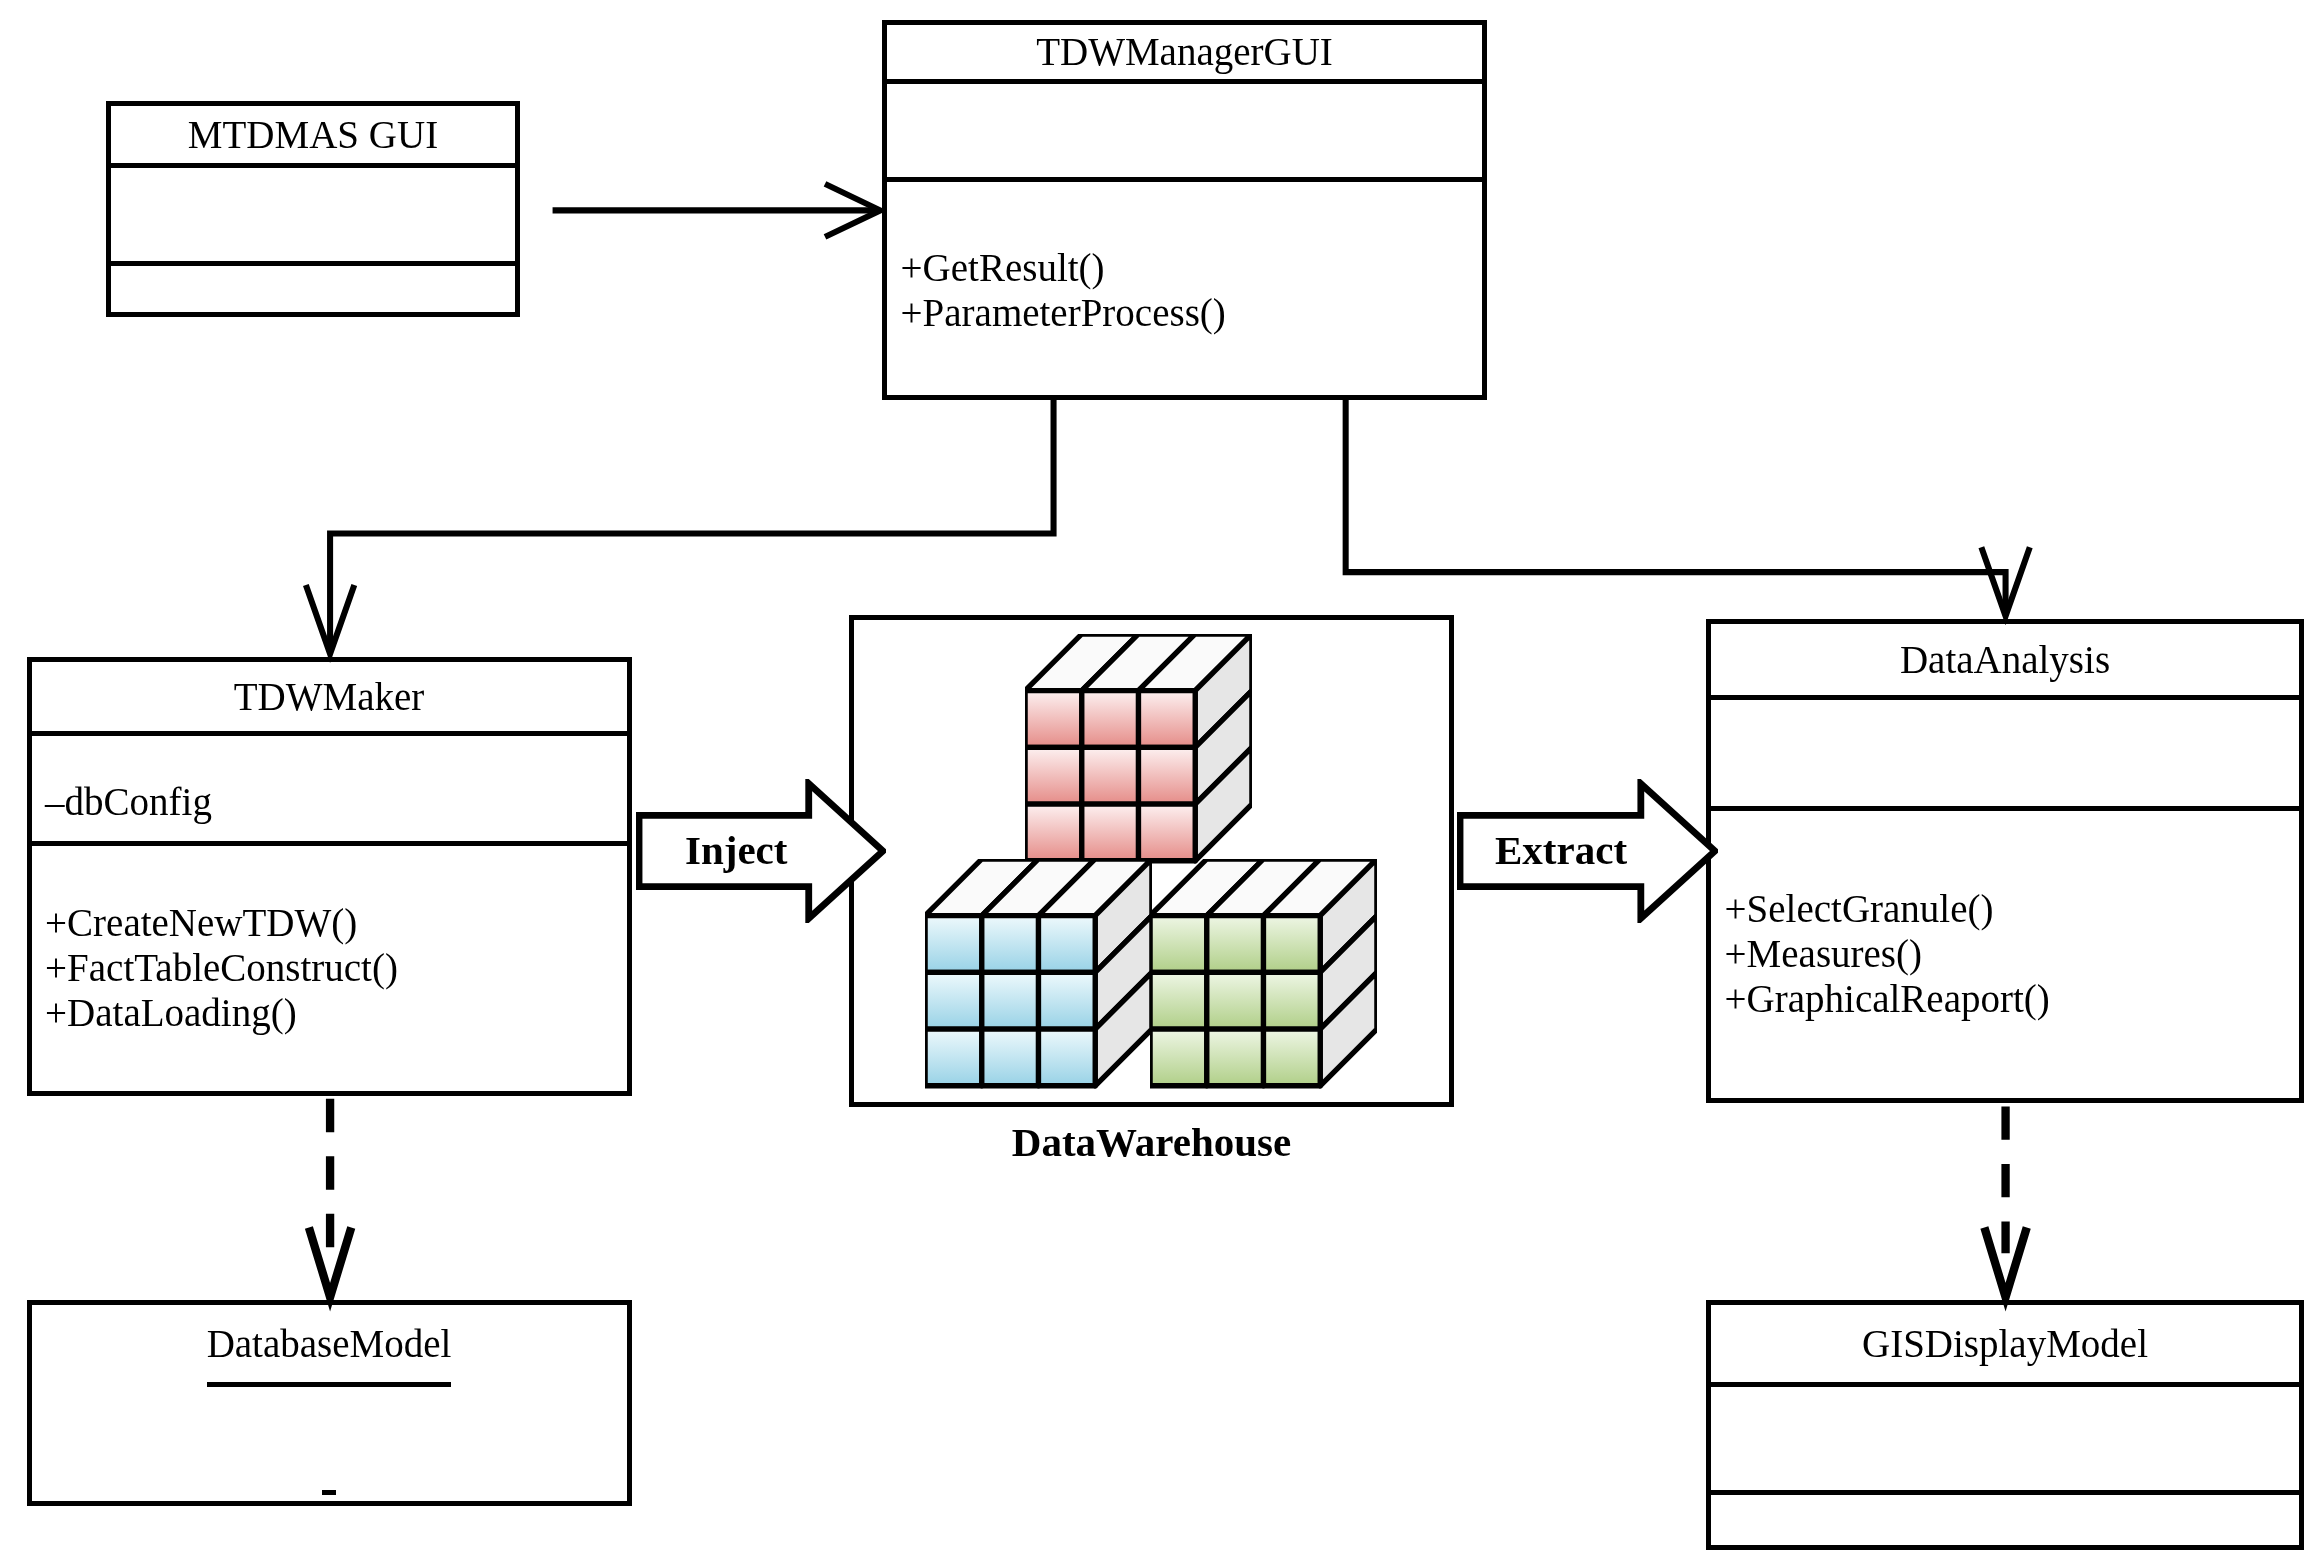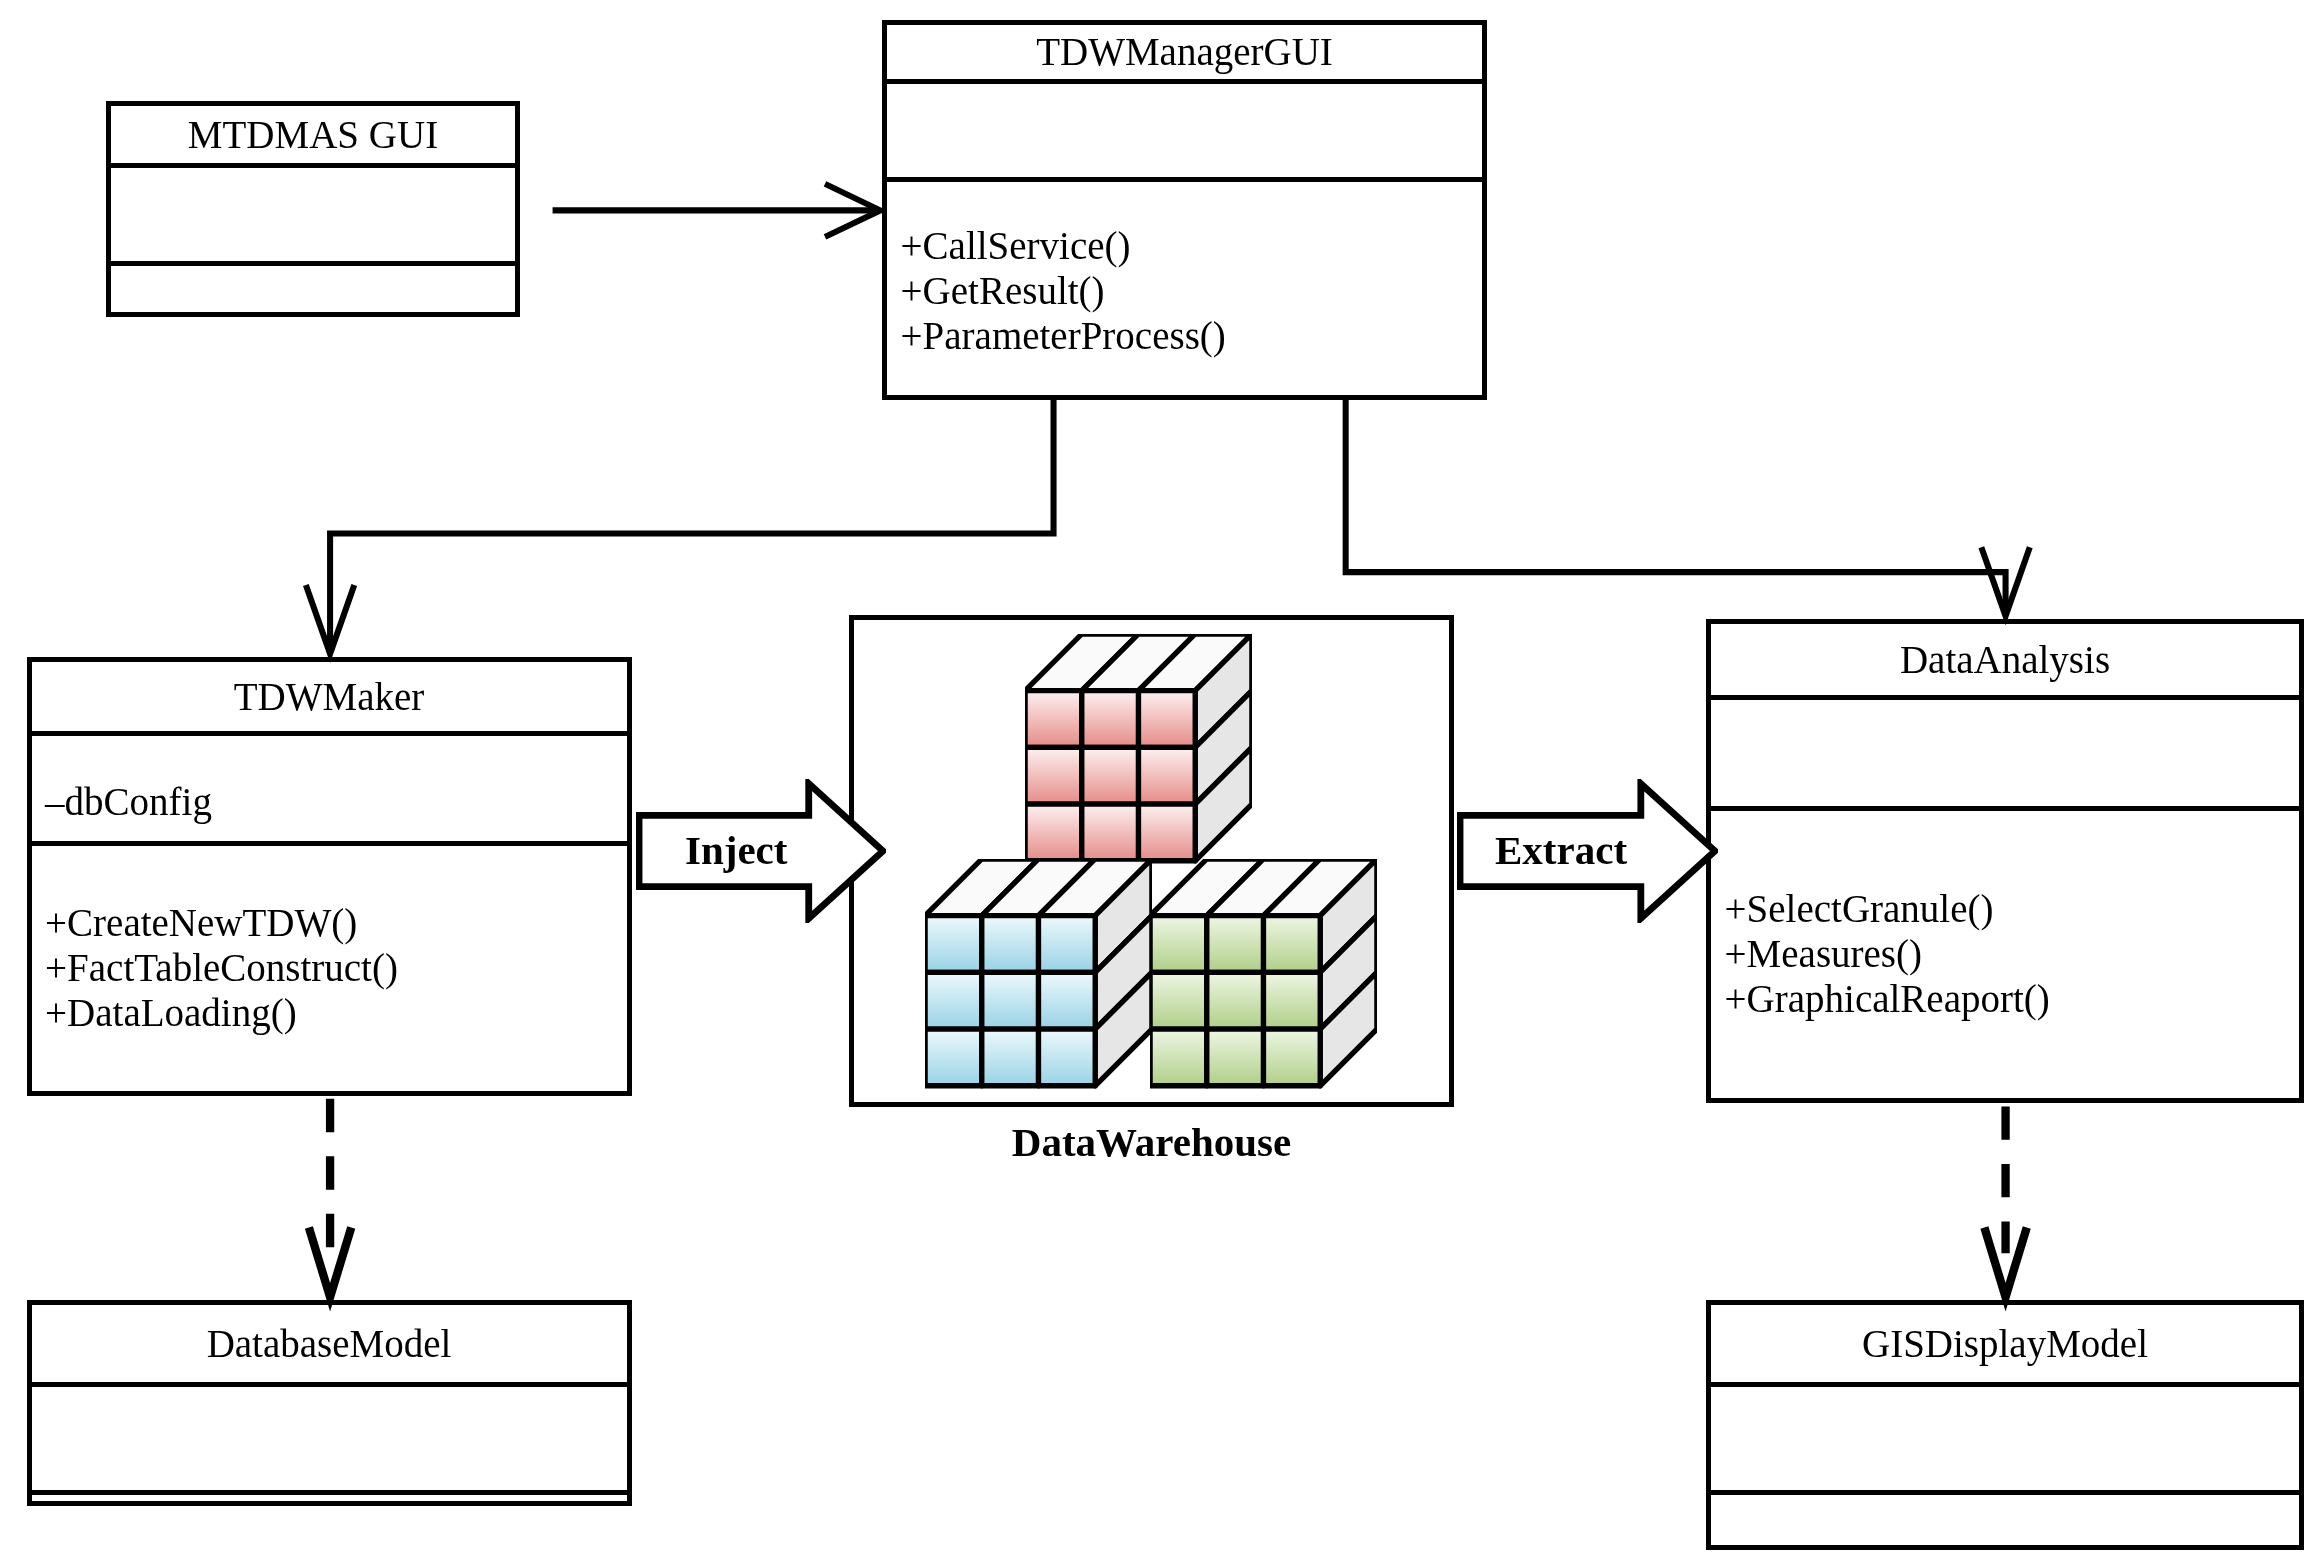--- a/index.html
+++ b/index.html
@@ -70,21 +70,21 @@
   #box-tdwmaker { left: 26.5px; top: 657px; width: 605px; height: 439px; }
   #box-tdwmaker .uml-name  { height: 74px; font-size: 39px; }
   #box-tdwmaker .uml-attrs { height: 82px; font-size: 39px; }
   #box-tdwmaker .uml-ops   { flex: 1; font-size: 39px; }
 
   #box-dataanalysis { left: 1706px; top: 619px; width: 598px; height: 484px; }
   #box-dataanalysis .uml-name  { height: 76px; font-size: 39px; }
   #box-dataanalysis .uml-attrs { height: 83px; }
   #box-dataanalysis .uml-ops   { flex: 1; font-size: 39px; }
 
-  #box-databasemodel { left: 26.5px; top: 1300px; width: 605px; height: 206px; }
+  #box-databasemodel { left: 26.5px; top: 1300px; width: 605px; height: 206px; align-items: center; }
   #box-databasemodel .uml-name  { height: 82px; font-size: 39px; }
   #box-databasemodel .uml-attrs { height: 80px; }
   #box-databasemodel .uml-ops   { flex: 1; }
 
   #box-gisdisplaymodel { left: 1706px; top: 1300px; width: 598px; height: 250px; }
   #box-gisdisplaymodel .uml-name  { height: 82px; font-size: 39px; }
   #box-gisdisplaymodel .uml-attrs { height: 80px; }
   #box-gisdisplaymodel .uml-ops   { flex: 1; }
 
   
@@ -145,21 +145,20 @@
   <div class="uml-class" id="box-mtdmas">
     <div class="uml-name">MTDMAS GUI</div>
     <div class="uml-attrs"></div>
     <div class="uml-ops"></div>
   </div>
 
   <div class="uml-class" id="box-tdwmanager">
     <div class="uml-name">TDWManagerGUI</div>
     <div class="uml-attrs"></div>
     <div class="uml-ops">
-      <div class="uml-line">+CallService()</div>
       <div class="uml-line">+GetResult()</div>
       <div class="uml-line">+ParameterProcess()</div>
     </div>
   </div>
 
   <div class="uml-class" id="box-tdwmaker">
     <div class="uml-name">TDWMaker</div>
     <div class="uml-attrs">
       <div class="uml-line">–dbConfig</div>
     </div>

